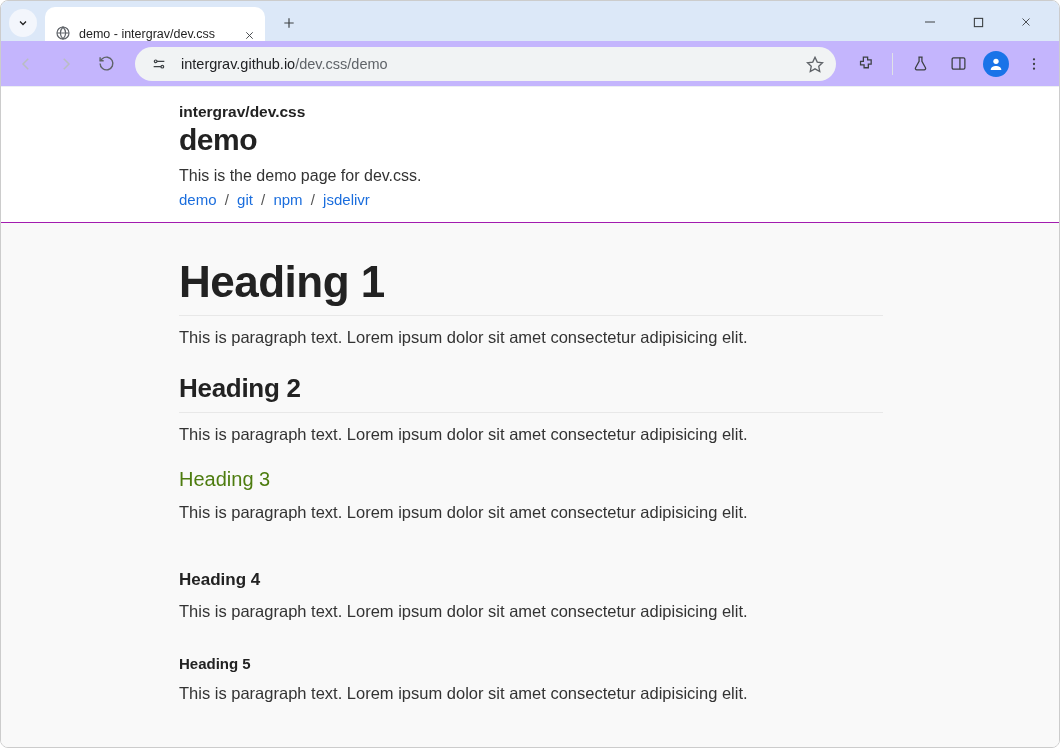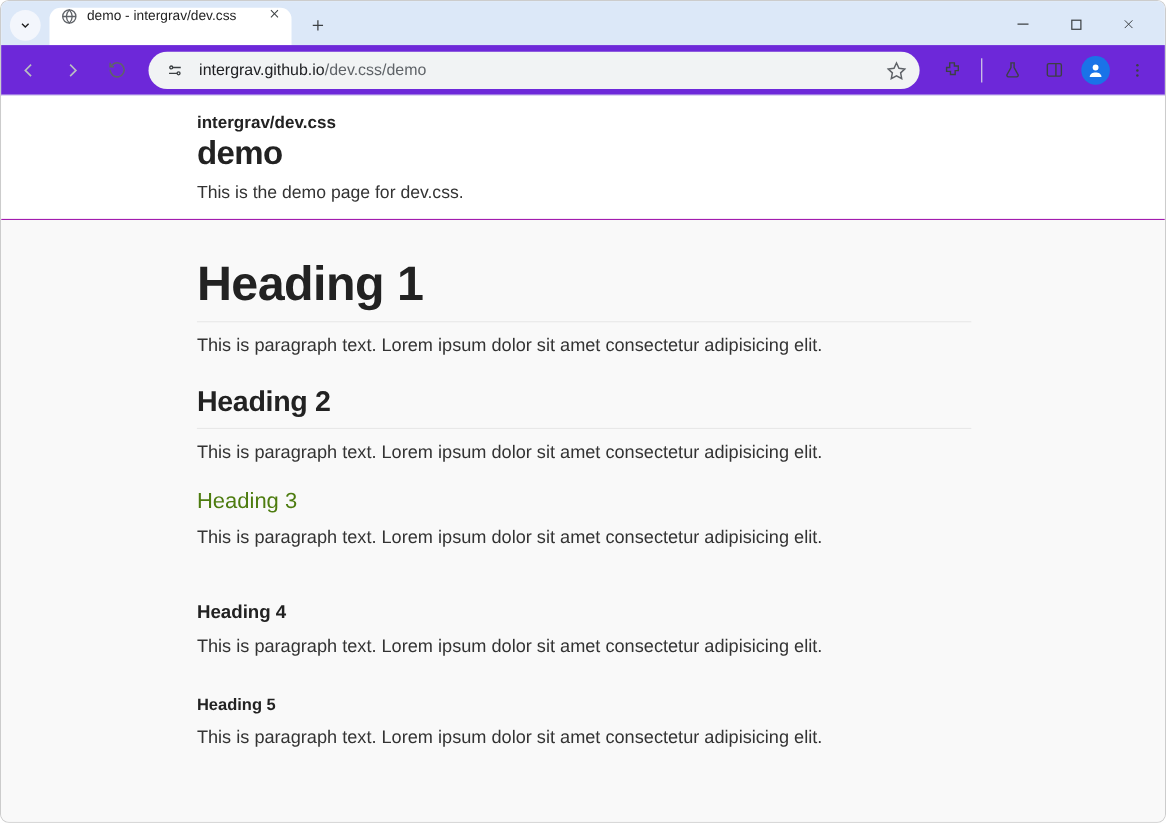--- a/index.html
+++ b/index.html
@@ -26,21 +26,21 @@
     display:flex; align-items:center; justify-content:center;
     margin-bottom:4px;
     color:#1f1f1f;
   }
   .tab {
     background: #fff;
     height: 34px;
     min-width: 220px;
     border-radius: 10px 10px 0 0;
     display: flex;
-    align-items: flex-start;
+    align-items: flex-end;
     padding: 0 10px;
     gap: 8px;
     color: #1f1f1f;
     font-size: 12.5px;
   }
   .tab .close { margin-left: auto; color:#3c4043; font-size: 13px; }
   .tab .favicon-globe { width:16px; height:16px; display:flex; align-items:center; justify-content:center; color:#5f6368;}
   .new-tab {
     width: 28px; height: 28px;
     display:flex; align-items:center; justify-content:center;
@@ -52,21 +52,21 @@
     margin-left:auto;
     display:flex;
     gap: 18px;
     margin-right:10px;
     margin-bottom:6px;
     color:#3c4043;
   }
   .win-btn { width:30px; height:26px; display:flex; align-items:center; justify-content:center; }
 
   .toolbar {
-    background: #6d28d9;
+    background: #c4b5fd;
     height: 46px;
     display:flex;
     align-items:center;
     padding: 0 8px;
     gap: 6px;
     border-bottom: 1px solid #eceff3;
   }
   .nav-btn {
     width: 34px; height: 34px;
     display:flex; align-items:center; justify-content:center;
@@ -262,20 +262,29 @@
     </div>
   </div>
 </div>
 
 <div class="page">
   <div class="page-header">
     <div class="container">
       <div class="subtitle">intergrav/dev.css</div>
       <div class="title">demo</div>
       <div class="lead">This is the demo page for dev.css.</div>
+      <div class="nav-links">
+        <a href="#">demo</a>
+        <span class="slash">/</span>
+        <a href="#">git</a>
+        <span class="slash">/</span>
+        <a href="#">npm</a>
+        <span class="slash">/</span>
+        <a href="#">jsdelivr</a>
+      </div>
     </div>
   </div>
 
   <div class="content">
     <div class="container">
       <h1 class="h">Heading 1</h1>
       <p class="body">This is paragraph text. Lorem ipsum dolor sit amet consectetur adipisicing elit.</p>
 
       <h2 class="h">Heading 2</h2>
       <p class="body">This is paragraph text. Lorem ipsum dolor sit amet consectetur adipisicing elit.</p>

